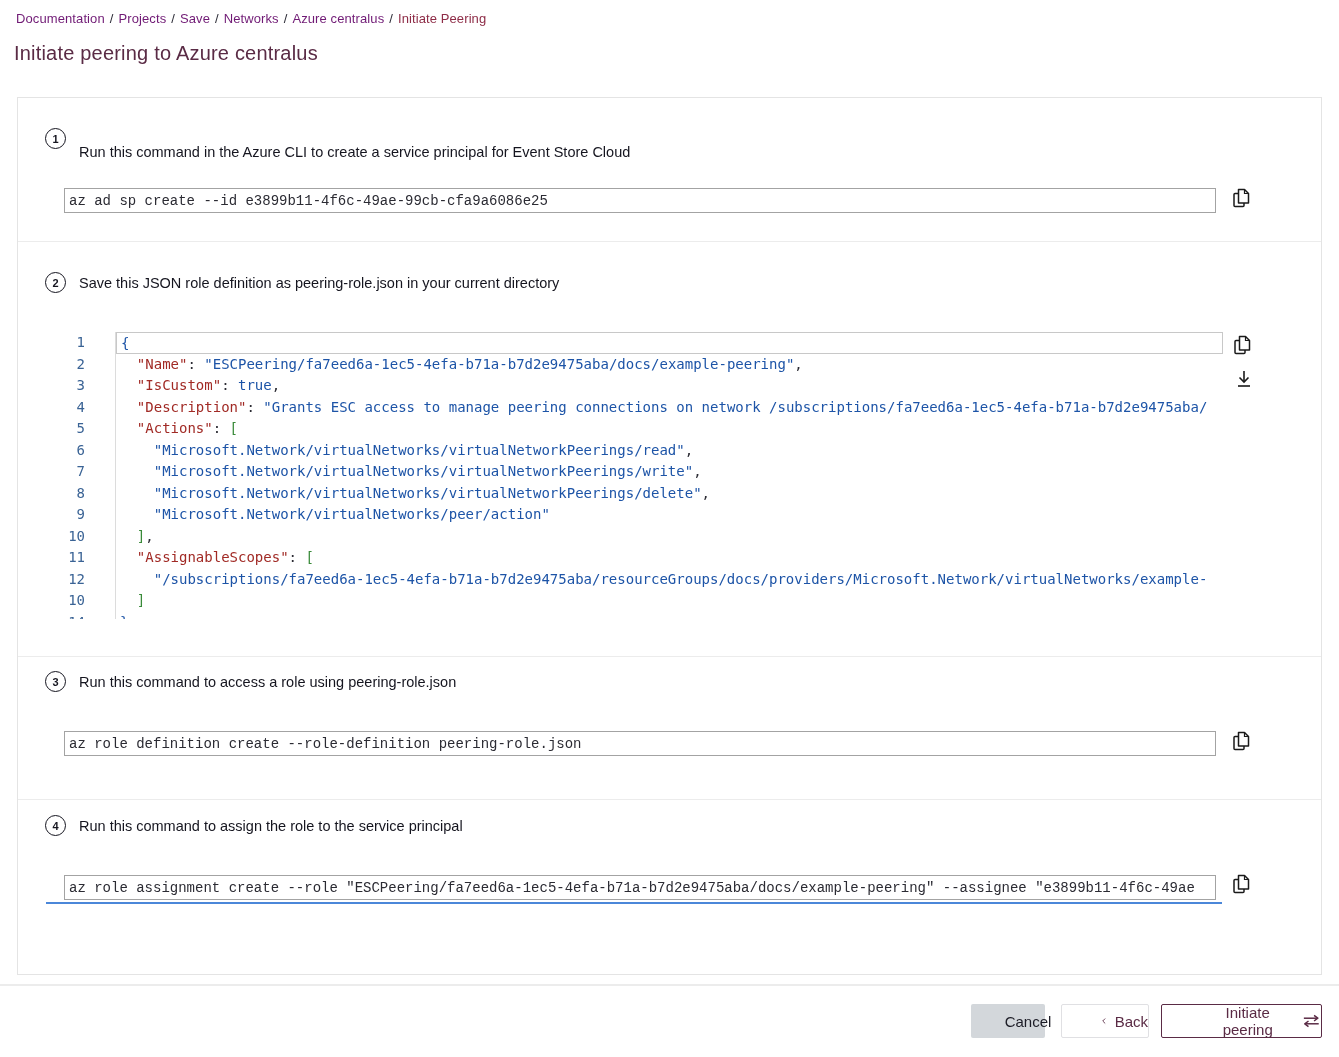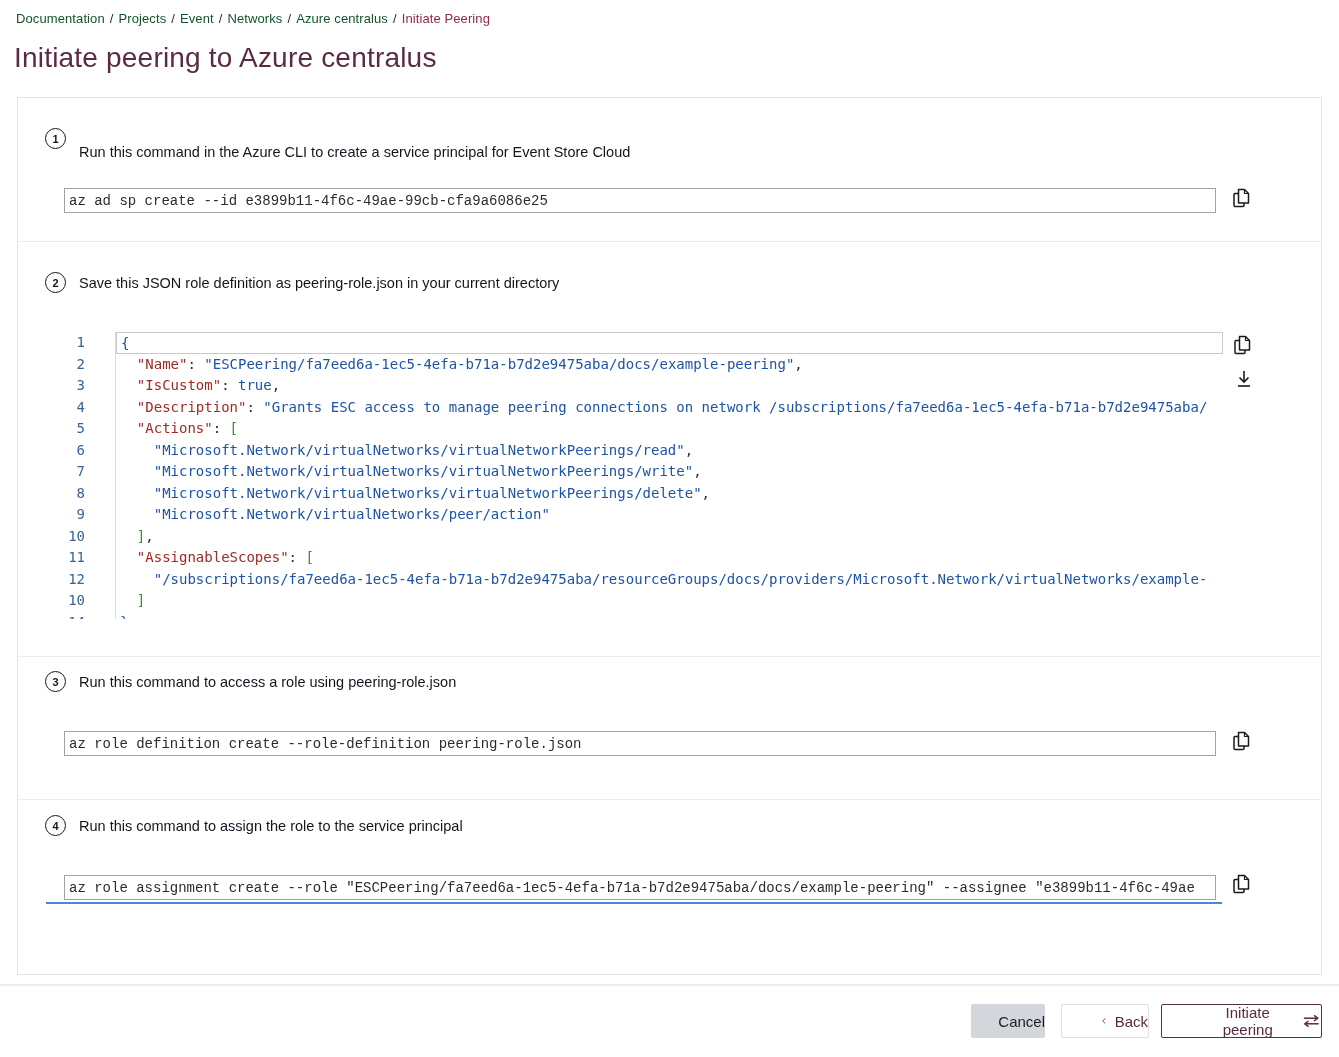--- a/index.html
+++ b/index.html
@@ -7,27 +7,27 @@
   body {
     width:1339px; height:1057px; position:relative;
     font-family:"Liberation Sans", sans-serif;
     color:#17171f;
   }
   
   .breadcrumb {
     position:absolute; left:16px; top:11px;
     font-size:13px; color:#2b2b36; letter-spacing:.1px;
   }
-  .breadcrumb .crumb { color:#14532d; cursor:pointer; }
+  .breadcrumb .crumb { color:#701a75; cursor:pointer; }
   .breadcrumb .sep { margin:0 5px; color:#2b2b36; }
   .breadcrumb .current { color:#8e2c47; }
   
   h1.page-title {
     position:absolute; left:14px; top:42px;
-    font-size:28px; font-weight:400; color:#5a2b45; letter-spacing:.2px;
+    font-size:20px; font-weight:400; color:#5a2b45; letter-spacing:.2px;
   }
   
   .card {
     position:absolute; left:17px; top:97px; width:1305px; height:878px;
     border:1px solid #e4e4e4; background:#fff;
   }
   .divider { position:absolute; left:0; width:100%; height:1px; background:#ececec; }
   .step-circle {
     position:absolute; width:21px; height:21px; border:1.5px solid #15151f;
     border-radius:50%; display:flex; align-items:center; justify-content:center;
@@ -60,30 +60,30 @@
   .tok-v { color:#1d54a7; }
   .tok-b { color:#1d54a7; }
   .tok-g { color:#398a39; }
   
   .h-scrollbar { position:absolute; left:28px; top:804px; width:1176px; height:2px; background:#4b87d9; }
   
   .footer-divider { position:absolute; left:0; top:984px; width:1339px; height:2px; background:#ececec; }
   .btn {
     position:absolute; top:1004px; height:34px; border-radius:2px;
     font-family:"Liberation Sans", sans-serif; font-size:15px;
-    display:flex; align-items:center; justify-content:flex-end; gap:9px; cursor:pointer;padding-left:40px;
+    display:flex; align-items:center; justify-content:center; gap:9px; cursor:pointer;padding-left:40px;
   }
   .btn-cancel { left:971px; width:74px; background:#d3d7db; border:none; color:#1c1c26; }
   .btn-back   { left:1061px; width:88px; background:#fff; border:1px solid #e0e0e3; color:#5a2b45; }
   .btn-submit { left:1161px; width:161px; background:#fff; border:1px solid #5a2b45; color:#5a2b45; }
 </style>
 </head>
 <body>
 
-<nav class="breadcrumb"><span class="crumb">Documentation</span><span class="sep">/</span><span class="crumb">Projects</span><span class="sep">/</span><span class="crumb">Event</span><span class="sep">/</span><span class="crumb">Networks</span><span class="sep">/</span><span class="crumb">Azure centralus</span><span class="sep">/</span><span class="current">Initiate Peering</span></nav>
+<nav class="breadcrumb"><span class="crumb">Documentation</span><span class="sep">/</span><span class="crumb">Projects</span><span class="sep">/</span><span class="crumb">Save</span><span class="sep">/</span><span class="crumb">Networks</span><span class="sep">/</span><span class="crumb">Azure centralus</span><span class="sep">/</span><span class="current">Initiate Peering</span></nav>
 
 <h1 class="page-title">Initiate peering to Azure centralus</h1>
 
 <div class="card">
 
   <div>
     <div class="step-circle" style="left:27px; top:30px;">1</div>
     <div class="step-label" style="top:33px;margin-top:13px;">Run this command in the Azure CLI to create a service principal for Event Store Cloud</div>
     <input class="cmd-input" style="top: 90px;" readonly="" value="az ad sp create --id e3899b11-4f6c-49ae-99cb-cfa9a6086e25">
     <button class="icon-btn" style="left:1213px; top:89px;" title="">

